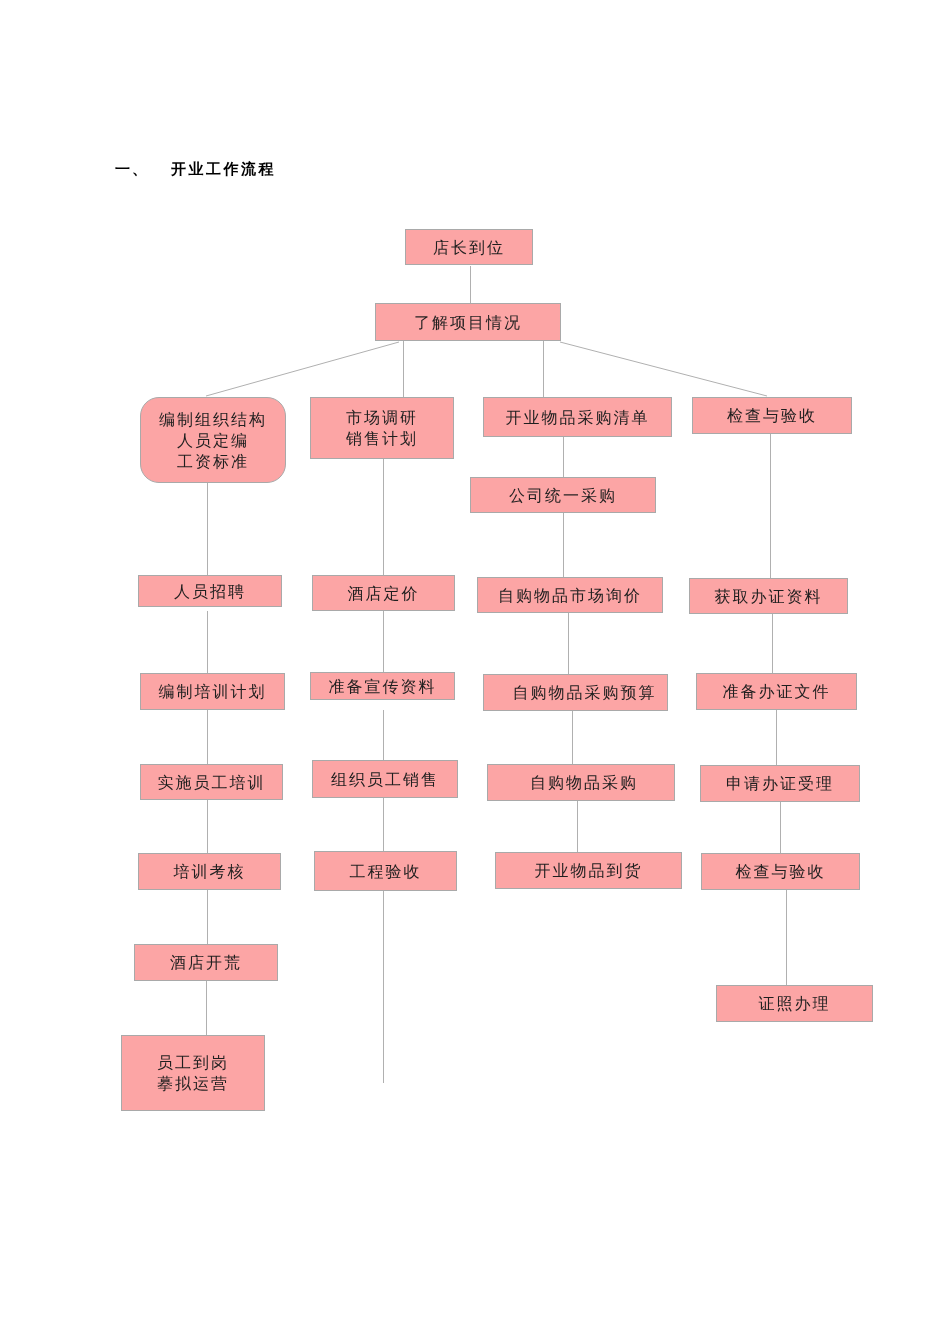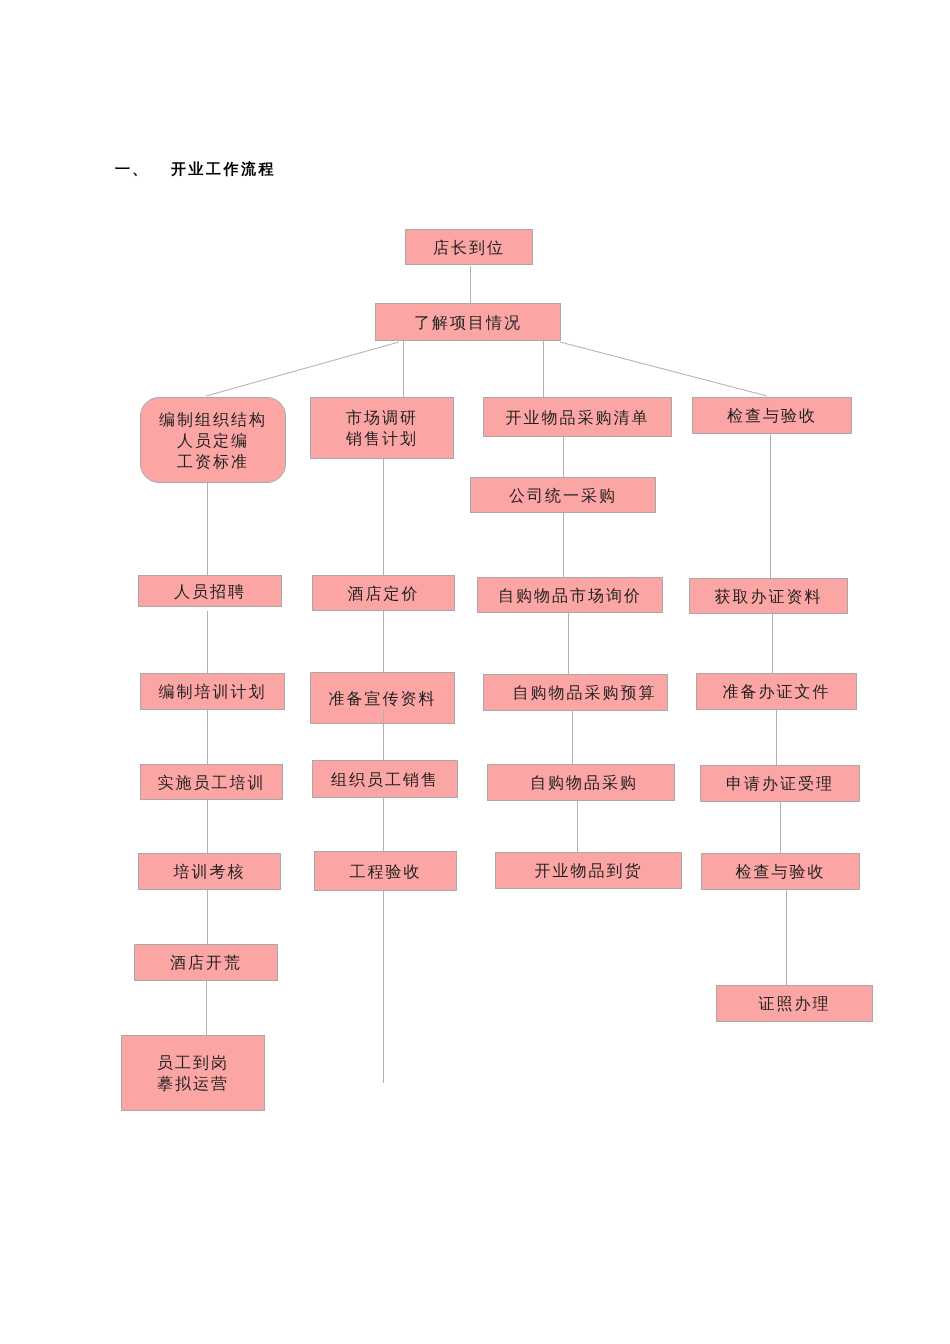--- a/index.html
+++ b/index.html
@@ -58,21 +58,21 @@
   <div class="node" style="left:310px;top:397px;width:144px;height:62px;">市场调研
 销售计划</div>
   <div class="node" style="left:483px;top:397px;width:189px;height:40px;">开业物品采购清单</div>
   <div class="node" style="left:692px;top:397px;width:160px;height:37px;">检查与验收</div>
   <div class="node" style="left:470px;top:477px;width:186px;height:36px;">公司统一采购</div>
   <div class="node" style="left:138px;top:575px;width:144px;height:32px;">人员招聘</div>
   <div class="node" style="left:312px;top:575px;width:143px;height:36px;">酒店定价</div>
   <div class="node" style="left:477px;top:577px;width:186px;height:36px;">自购物品市场询价</div>
   <div class="node" style="left:689px;top:578px;width:159px;height:36px;">获取办证资料</div>
   <div class="node" style="left:140px;top:673px;width:145px;height:37px;">编制培训计划</div>
-  <div class="node" style="left:310px;top:672px;width:145px;height:52px;">准备宣传资料</div>
+  <div class="node" style="left:310px;top:672px;width:145px;height:28px;">准备宣传资料</div>
   <div class="node" style="left:483px;top:674px;width:185px;height:37px;padding-left:18px;">自购物品采购预算</div>
   <div class="node" style="left:696px;top:673px;width:161px;height:37px;">准备办证文件</div>
   <div class="node" style="left:140px;top:764px;width:143px;height:36px;">实施员工培训</div>
   <div class="node" style="left:312px;top:760px;width:146px;height:38px;">组织员工销售</div>
   <div class="node" style="left:487px;top:764px;width:188px;height:37px;padding-left:6px;">自购物品采购</div>
   <div class="node" style="left:700px;top:765px;width:160px;height:37px;">申请办证受理</div>
   <div class="node" style="left:138px;top:853px;width:143px;height:37px;">培训考核</div>
   <div class="node" style="left:314px;top:851px;width:143px;height:40px;">工程验收</div>
   <div class="node" style="left:495px;top:852px;width:187px;height:37px;">开业物品到货</div>
   <div class="node" style="left:701px;top:853px;width:159px;height:37px;">检查与验收</div>

